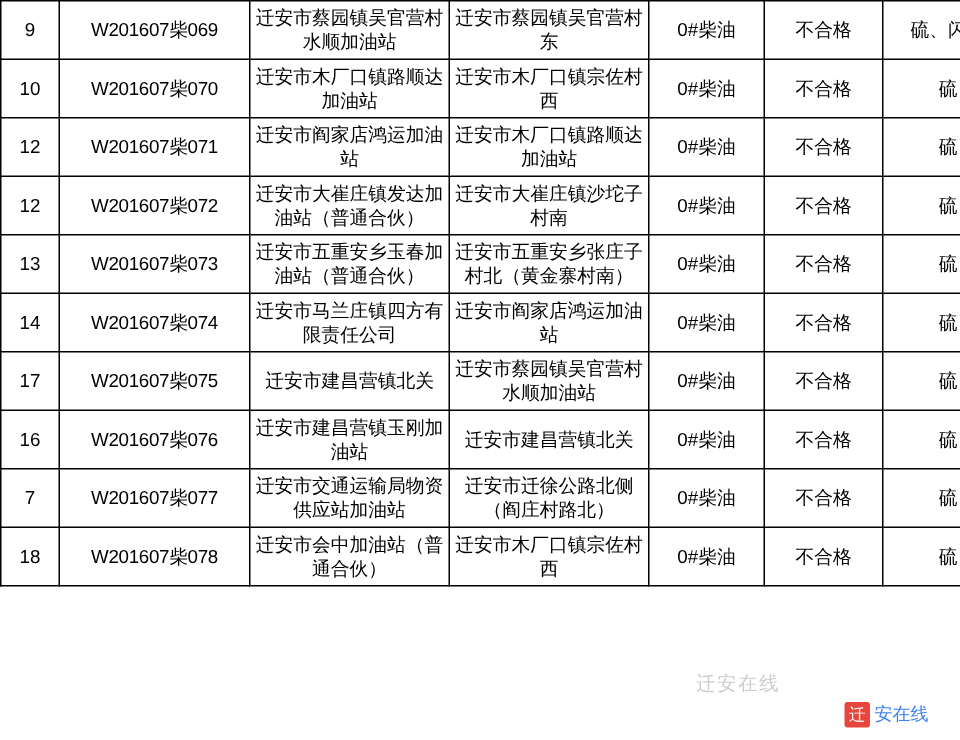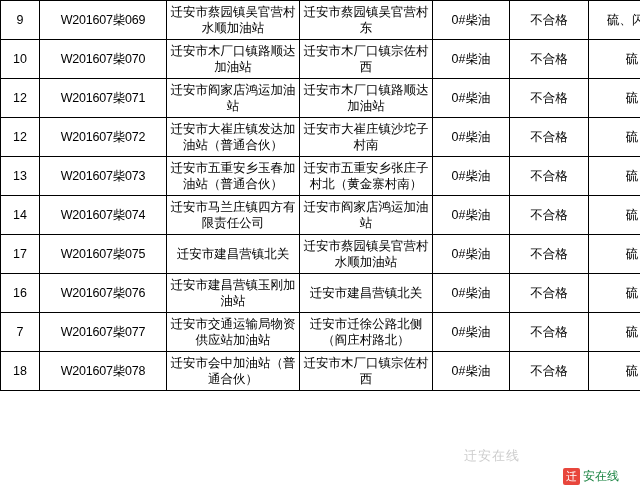--- a/index.html
+++ b/index.html
@@ -62,21 +62,21 @@
     background: #e8463c;
     color: #ffffff;
     font-size: 11px;
     padding: 1px 3px;
     border-radius: 2px;
     margin-right: 3px;
     font-family: "Liberation Sans", "DejaVu Sans", sans-serif;
   }
   .watermark .wm-text {
     font-size: 12px;
-    color: #15803d;
+    color: #3b82f6;
   }
   .faint-text {
     position: absolute;
     right: 120px;
     bottom: 28px;
     font-size: 13px;
     color: rgba(120,120,120,0.38);
     letter-spacing: 1px;
     pointer-events: none;
     text-align: center;

